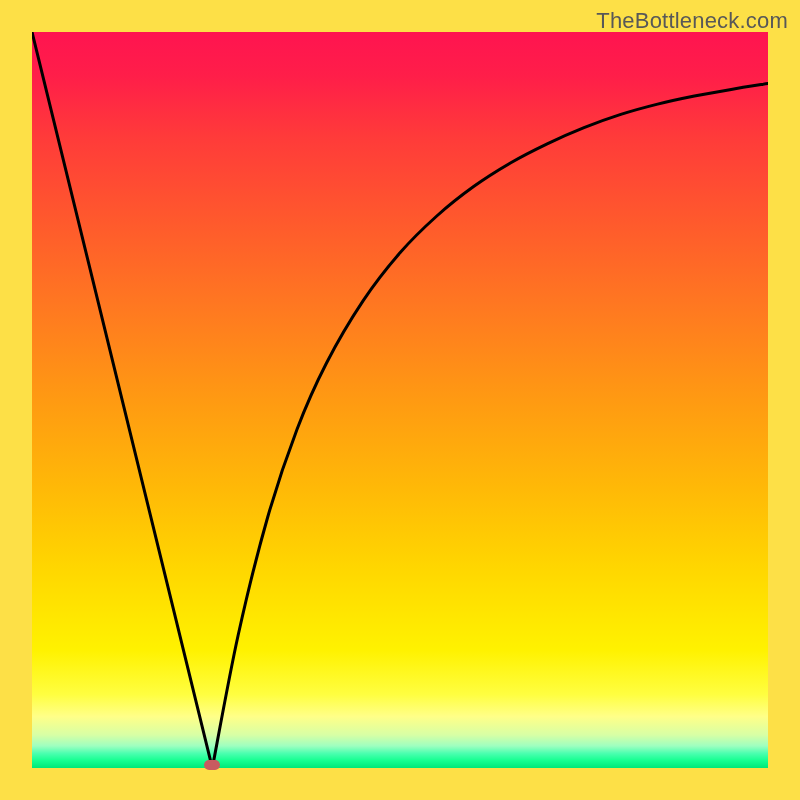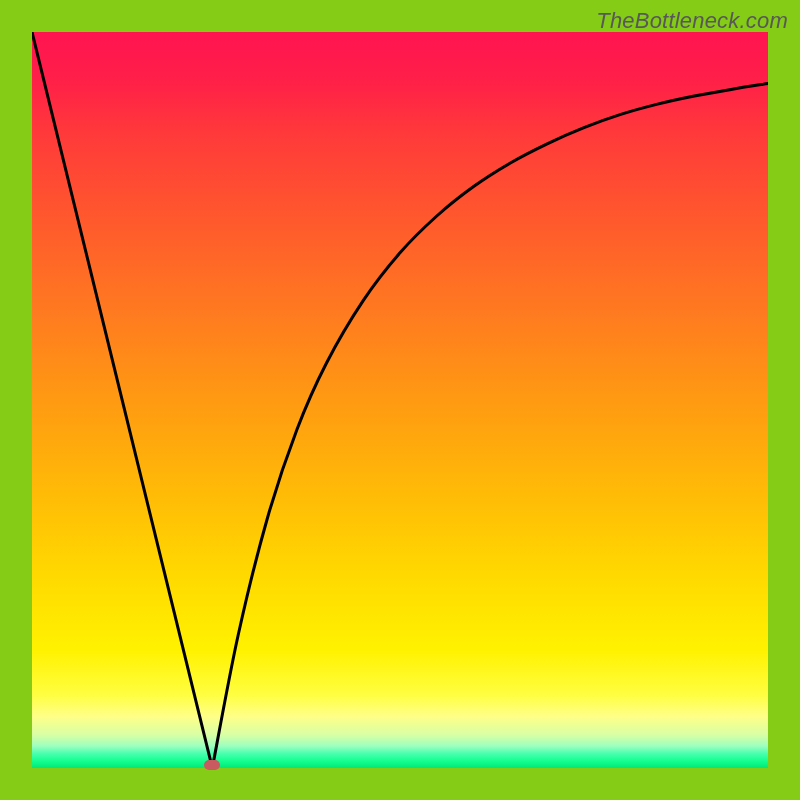--- a/index.html
+++ b/index.html
@@ -9,22 +9,21 @@
     height: 800px;
     background: #000;
     overflow: hidden;
   }
   .frame {
     position: absolute;
     left: 0;
     top: 0;
     width: 800px;
     height: 800px;
-    background: #84cc16;
-    font-style: italic;
+    background: #fde047;
   }
   .plot {
     position: absolute;
     left: 32px;
     top: 32px;
     width: 736px;
     height: 736px;
     background: linear-gradient(
       to bottom,
       #ff1450 0%,

